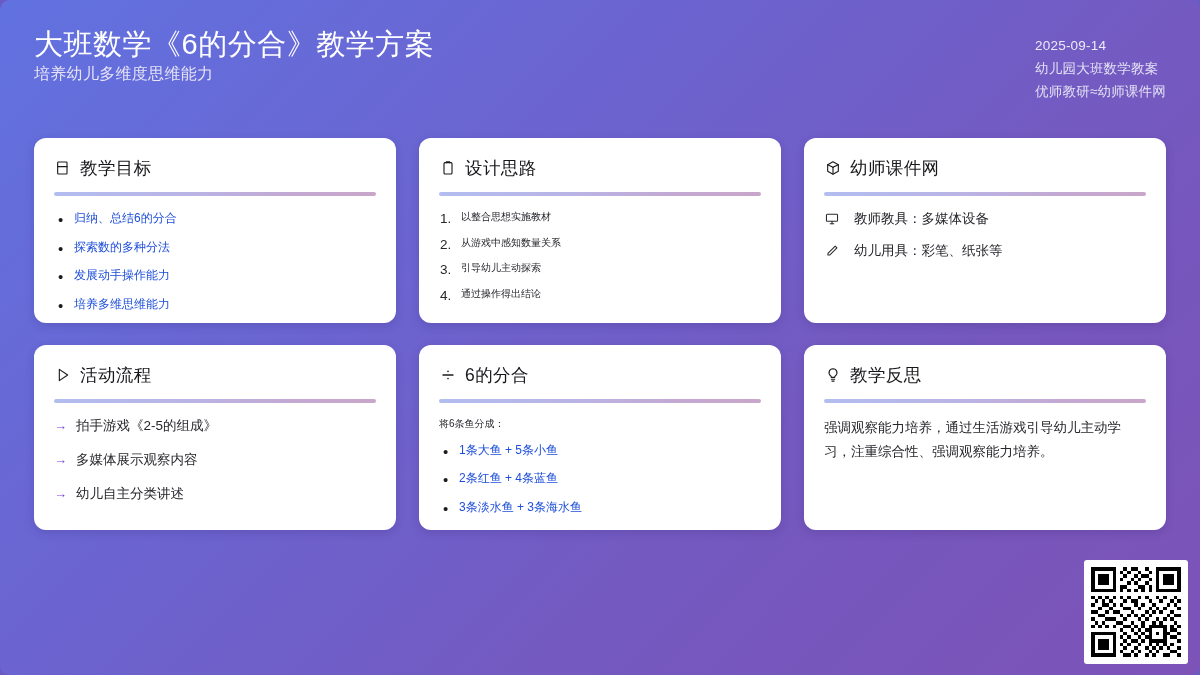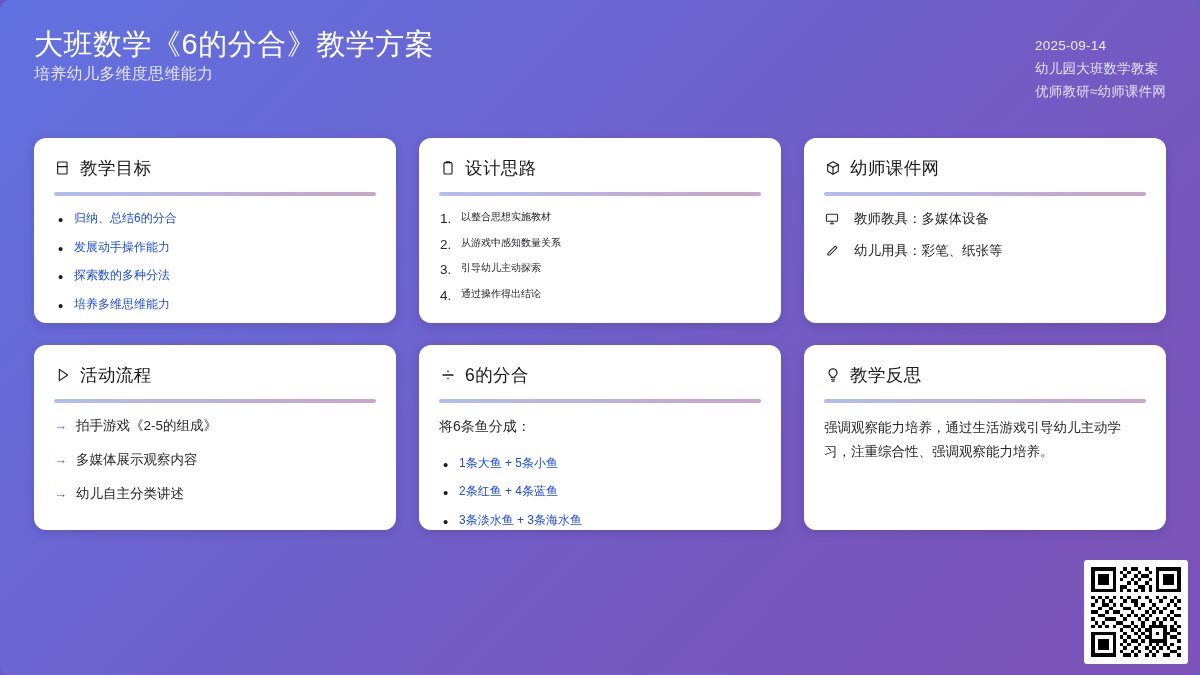--- a/index.html
+++ b/index.html
@@ -113,21 +113,21 @@
     position:relative; padding-left:22px;
     font-size:13.5px; color:#26262c; line-height:1.55;
     margin-bottom:13px;
   }
   ul.arrows li:before {
     content:"→"; position:absolute; left:0; top:0;
     font-size:13px; color:#7d3fd6;
   }
 
   .intro-text {
-    font-size:14px; color:#26262c; line-height:1.55; margin-bottom:16px;
+    font-size:10px; color:#26262c; line-height:1.55; margin-bottom:9px;
   }
   .body-text {
     font-size:13.5px; color:#26262c; line-height:1.78;
   }
 
   
   .qr-wrap {
     position:absolute; right:12px; bottom:11px;
     width:104px; height:104px;
     background:#ffffff; border-radius:3px;
@@ -161,22 +161,22 @@
           <svg width="16" height="16" viewBox="0 0 24 24" fill="none" stroke="currentColor" stroke-width="1.7" stroke-linecap="round" stroke-linejoin="round">
             <path d="M5 3h12a1 1 0 0 1 1 1v16a1 1 0 0 1-1 1H5a1 1 0 0 1-1-1V4a1 1 0 0 1 1-1z"></path>
             <line x1="4" y1="10" x2="18" y2="10"></line>
           </svg>
         </span>
         <span class="card-title">教学目标</span>
       </div>
       <div class="divider"></div>
       <ul class="bullets">
         <li>归纳、总结6的分合</li>
+        <li>探索数的多种分法</li>
         <li>发展动手操作能力</li>
-        <li>探索数的多种分法</li>
         <li>培养多维思维能力</li>
       </ul>
     </div>
 
     <div class="card">
       <div class="card-head">
         <span class="card-icon">
           <svg width="16" height="16" viewBox="0 0 24 24" fill="none" stroke="currentColor" stroke-width="1.7" stroke-linecap="round" stroke-linejoin="round">
             <rect x="6" y="4" width="12" height="17" rx="1.5"></rect>
             <path d="M9.5 4V2.8h5V4"></path>

